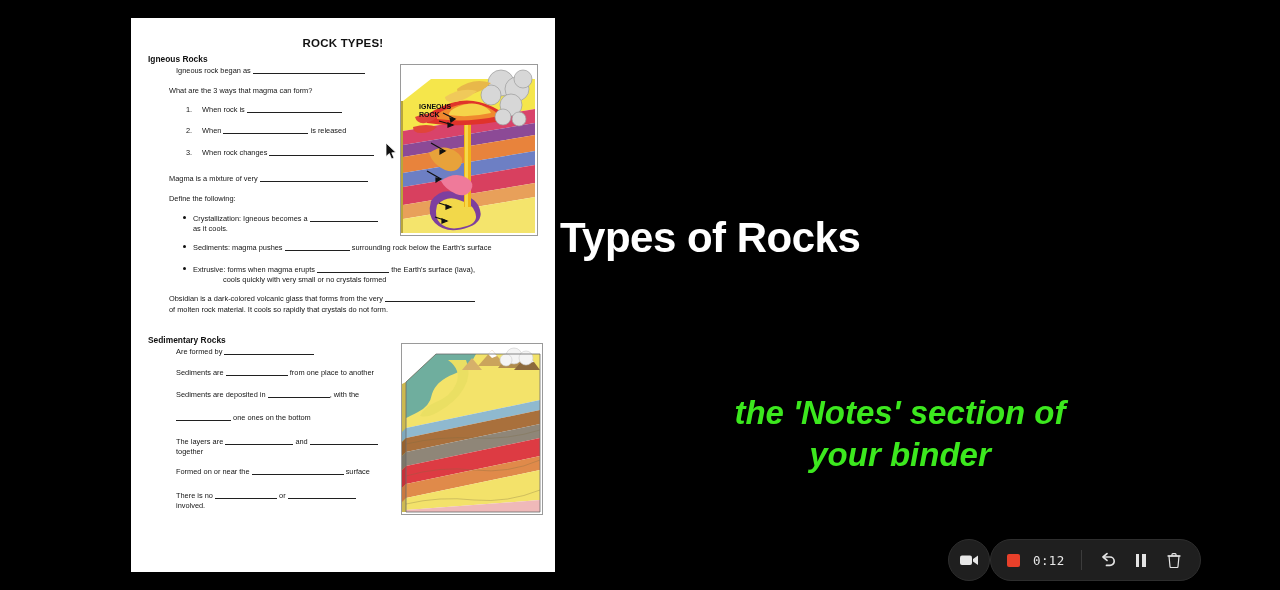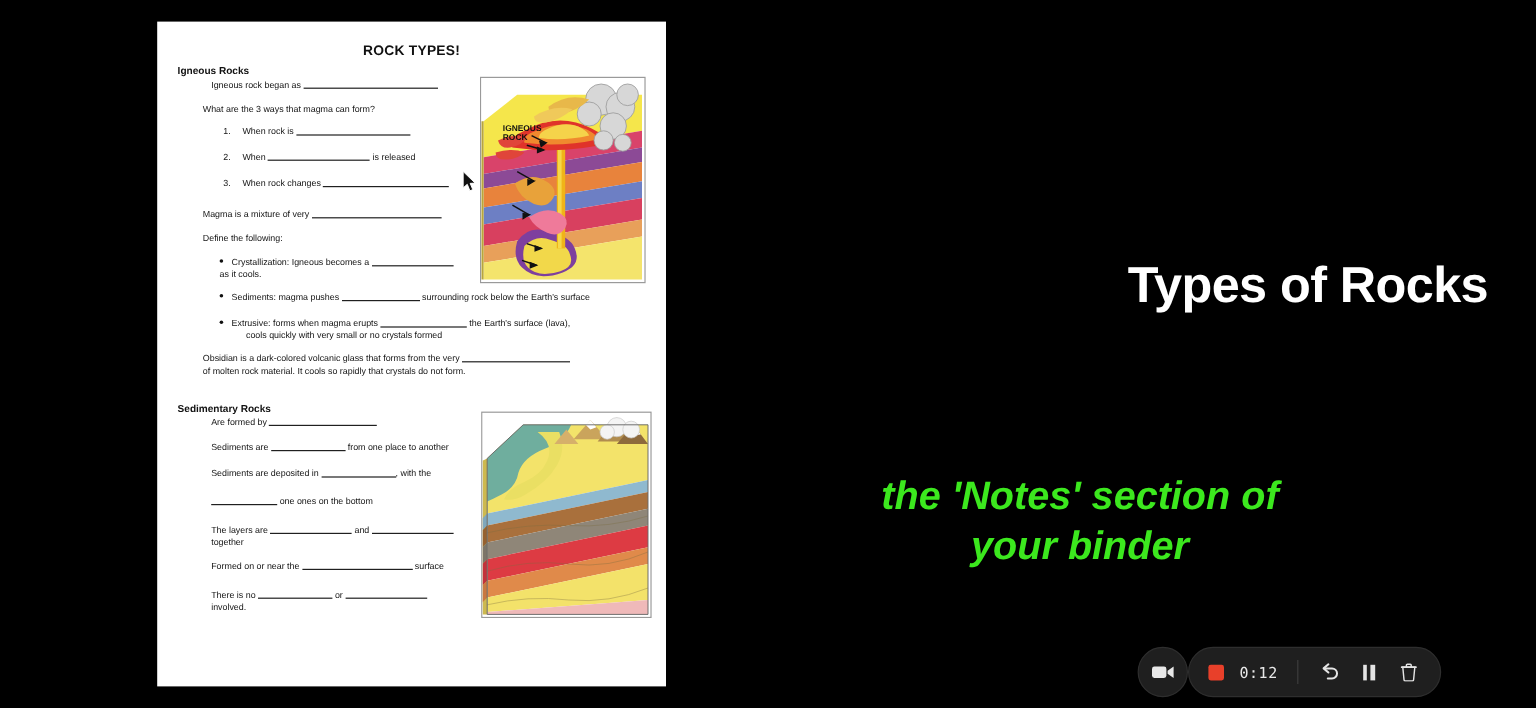--- a/index.html
+++ b/index.html
@@ -53,21 +53,21 @@
     border: 1px solid #9a9a9a;
     background: #fff;
     overflow: hidden;
   }
   .diagram svg { display: block; }
 
   
   #slide-title {
     position: absolute;
     left: 560px; top: 214px; width: 680px;
-    text-align: right;
+    text-align: left;
     color: #fff;
     font-size: 42px;
     font-weight: bold;
     letter-spacing: -0.5px;
   }
   #slide-note {
     position: absolute;
     left: 560px; top: 392px; width: 680px;
     text-align: center;
     color: #3ce81e;
@@ -147,34 +147,34 @@
     <div class="ws-line" style="left:38px; top:156px;">
       <span>Magma is a mixture of very</span>
       <span class="blank" style="width:108px;"></span>
     </div>
 
     <div class="ws-line" style="left:38px; top:176px;">Define the following:</div>
 
     <div class="bullet-row" style="left:52px; top:196px; width:200px;">
       <span class="dot"></span><span>Crystallization: Igneous becomes a</span>
       <span class="blank" style="width:68px;"></span>
-      <div style="">as it cools.</div>
+      <div style="margin-left:10px;">as it cools.</div>
     </div>
 
     <div class="bullet-row" style="left:52px; top:225px;">
       <span class="dot"></span><span>Sediments: magma pushes</span>
       <span class="blank" style="width:65px;"></span>
       <span>surrounding rock below the Earth's surface</span>
     </div>
 
     <div class="bullet-row" style="left:52px; top:247px;">
       <span class="dot"></span><span>Extrusive: forms when magma erupts</span>
       <span class="blank" style="width:72px;"></span>
       <span>the Earth's surface (lava),</span>
-      <div style="margin-left:6px;padding-left:16px;">cools quickly with very small or no crystals formed</div>
+      <div style="margin-left:24px;padding-left:16px;">cools quickly with very small or no crystals formed</div>
     </div>
 
     <div class="ws-line" style="left:38px; top:276px;">
       <span>Obsidian is a dark-colored volcanic glass that forms from the very</span>
       <span class="blank" style="width:90px;"></span>
     </div>
     <div class="ws-line" style="left:38px; top:287px;">of molten rock material. It cools so rapidly that crystals do not form.</div>
 
     <div class="diagram" style="left:269px; top:46px; width:138px; height:172px;">
       <svg width="136" height="170" viewBox="0 0 136 170">

